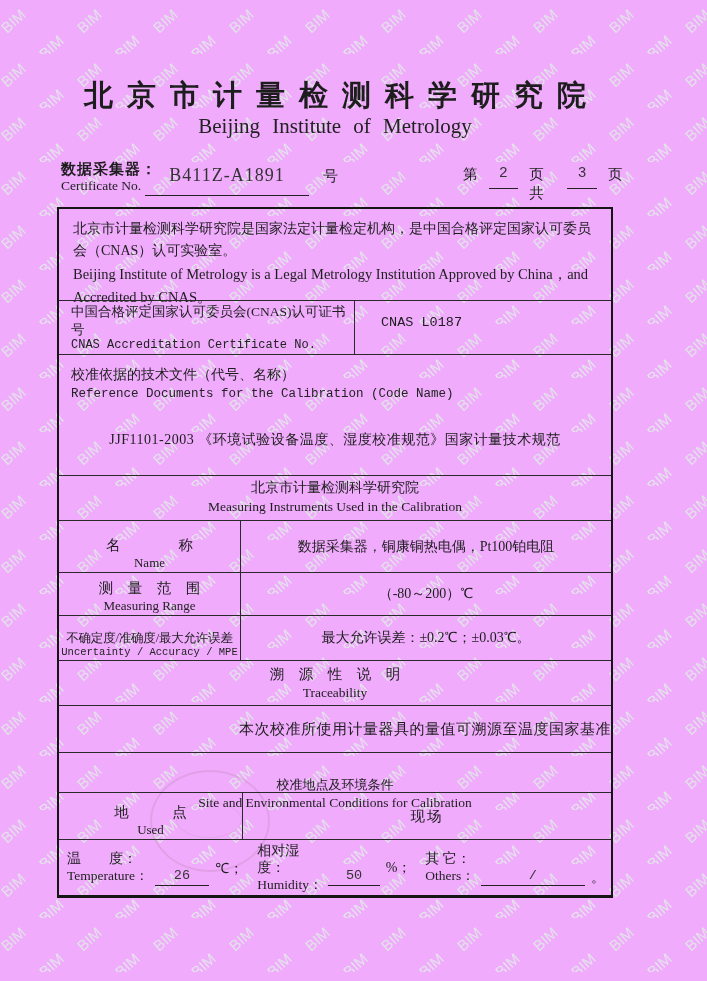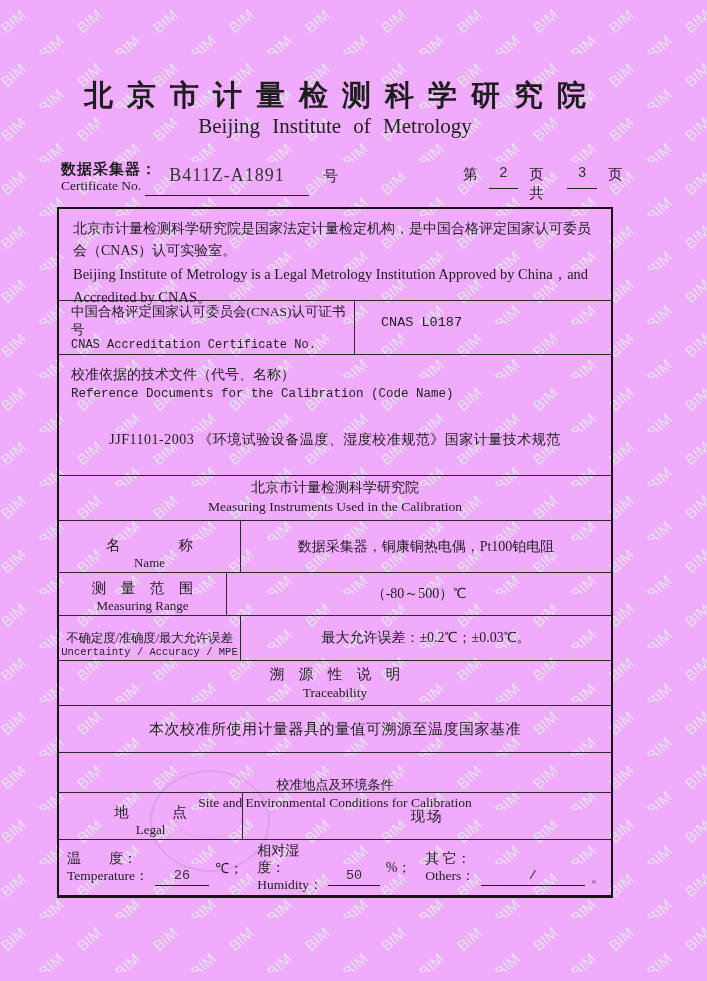--- a/index.html
+++ b/index.html
@@ -48,31 +48,31 @@
   .r-ref{height:121px;padding:9px 12px 0;line-height:1.5;}
   .r-ref .cn{font-size:14px;}
   .r-ref .en{font-family:"Liberation Mono",monospace;font-size:12.5px;color:#222;}
   .r-ref .value{text-align:center;margin-top:25px;font-size:14px;letter-spacing:.5px;}
 
   .r-inshdr{height:45px;display:flex;flex-direction:column;justify-content:center;align-items:center;line-height:1.35;}
   .r-inshdr .cn{font-size:14px;}
   .r-inshdr .en{font-size:13.5px;}
 
   .r-name{height:52px;}  .r-name .lab{width:182px;}
-  .r-range{height:43px;} .r-range .lab{width:168px;}
+  .r-range{height:43px;} .r-range .lab{width:182px;}
   .r-mpe{height:45px;}   .r-mpe .lab{width:182px;}
   .lab .cn{font-size:14.5px;}
   .lab .en{font-size:13px;color:#222;}
   .r-mpe .lab .cn{font-size:12.5px;letter-spacing:-0.2px;}
   .r-mpe .lab .en{font-family:"Liberation Mono",monospace;font-size:10.5px;}
 
   .r-trachdr{height:45px;display:flex;flex-direction:column;justify-content:center;align-items:center;line-height:1.3;}
   .r-trachdr .cn{font-size:14.5px;}
   .r-trachdr .en{font-size:13.5px;}
-  .r-tracval{height:47px;display:flex;align-items:center;justify-content:center;font-size:15px;letter-spacing:.5px;}
+  .r-tracval{height:47px;display:flex;align-items:center;justify-content:flex-end;font-size:15px;letter-spacing:.5px;}
 
   .r-sitehdr{height:40px;display:flex;flex-direction:column;justify-content:center;align-items:center;line-height:1.3;}
   .r-sitehdr .cn{font-size:13px;margin-top:44px;}
   .r-sitehdr .en{font-size:13.5px;}
 
   .r-site{height:47px;} .r-site .lab{width:184px;}
   .r-site .val{font-size:14.5px;letter-spacing:2px;}
 
   .r-env{height:56px;display:flex;align-items:center;padding:0 6px 0 8px;font-size:14px;}
   .envlab{line-height:1.25;}
@@ -163,21 +163,21 @@
           <div class="en">Name</div>
         </div>
         <div class="val">数据采集器，铜康铜热电偶，Pt100铂电阻</div>
       </div>
 
       <div class="row r-range flexrow">
         <div class="lab">
           <div class="cn">测　量　范　围</div>
           <div class="en">Measuring Range</div>
         </div>
-        <div class="val">（-80～500）℃</div>
+        <div class="val">（-80～200）℃</div>
       </div>
 
       <div class="row r-mpe flexrow">
         <div class="lab">
           <div class="cn">不确定度/准确度/最大允许误差</div>
           <div class="en">Uncertainty / Accuracy / MPE</div>
         </div>
         <div class="val">最大允许误差：±0.2℃；±0.03℃。</div>
       </div>
 
@@ -191,21 +191,21 @@
       </div>
 
       <div class="row r-sitehdr">
         <div class="cn">校准地点及环境条件</div>
         <div class="en">Site and Environmental Conditions for Calibration</div>
       </div>
 
       <div class="row r-site flexrow">
         <div class="lab">
           <div class="cn">地　　　点</div>
-          <div class="en">Legal</div>
+          <div class="en">Used</div>
         </div>
         <div class="val">现场</div>
       </div>
 
       <div class="row r-env">
         <div class="envlab">
           <div class="cn">温　　度：</div>
           <div class="en">Temperature：</div>
         </div>
         <span class="fillval w26">26</span>

